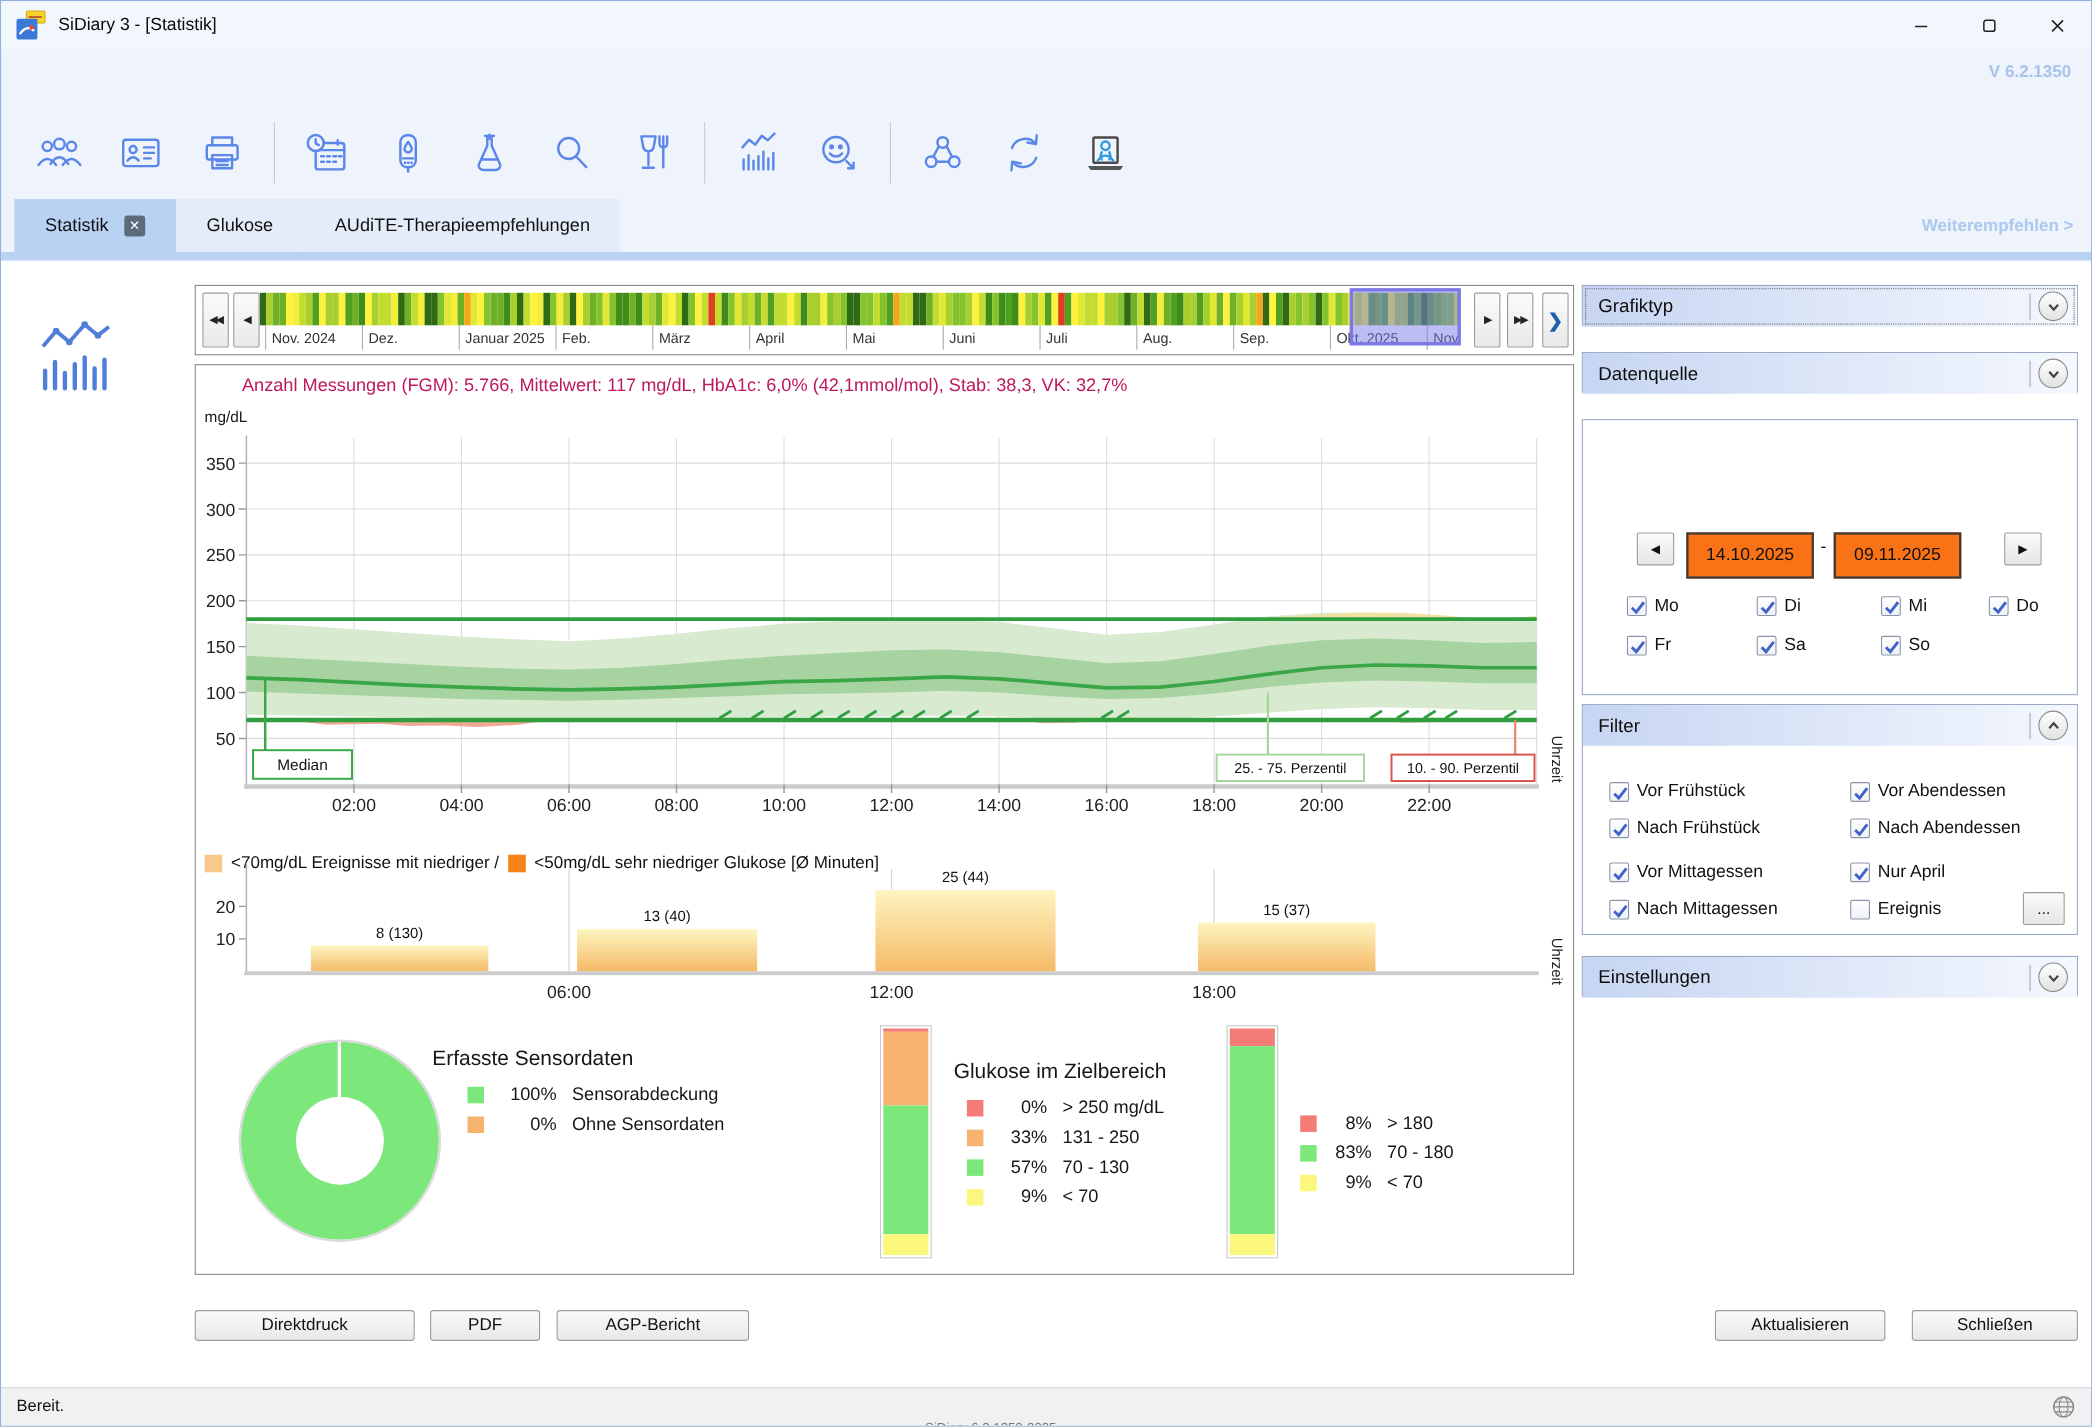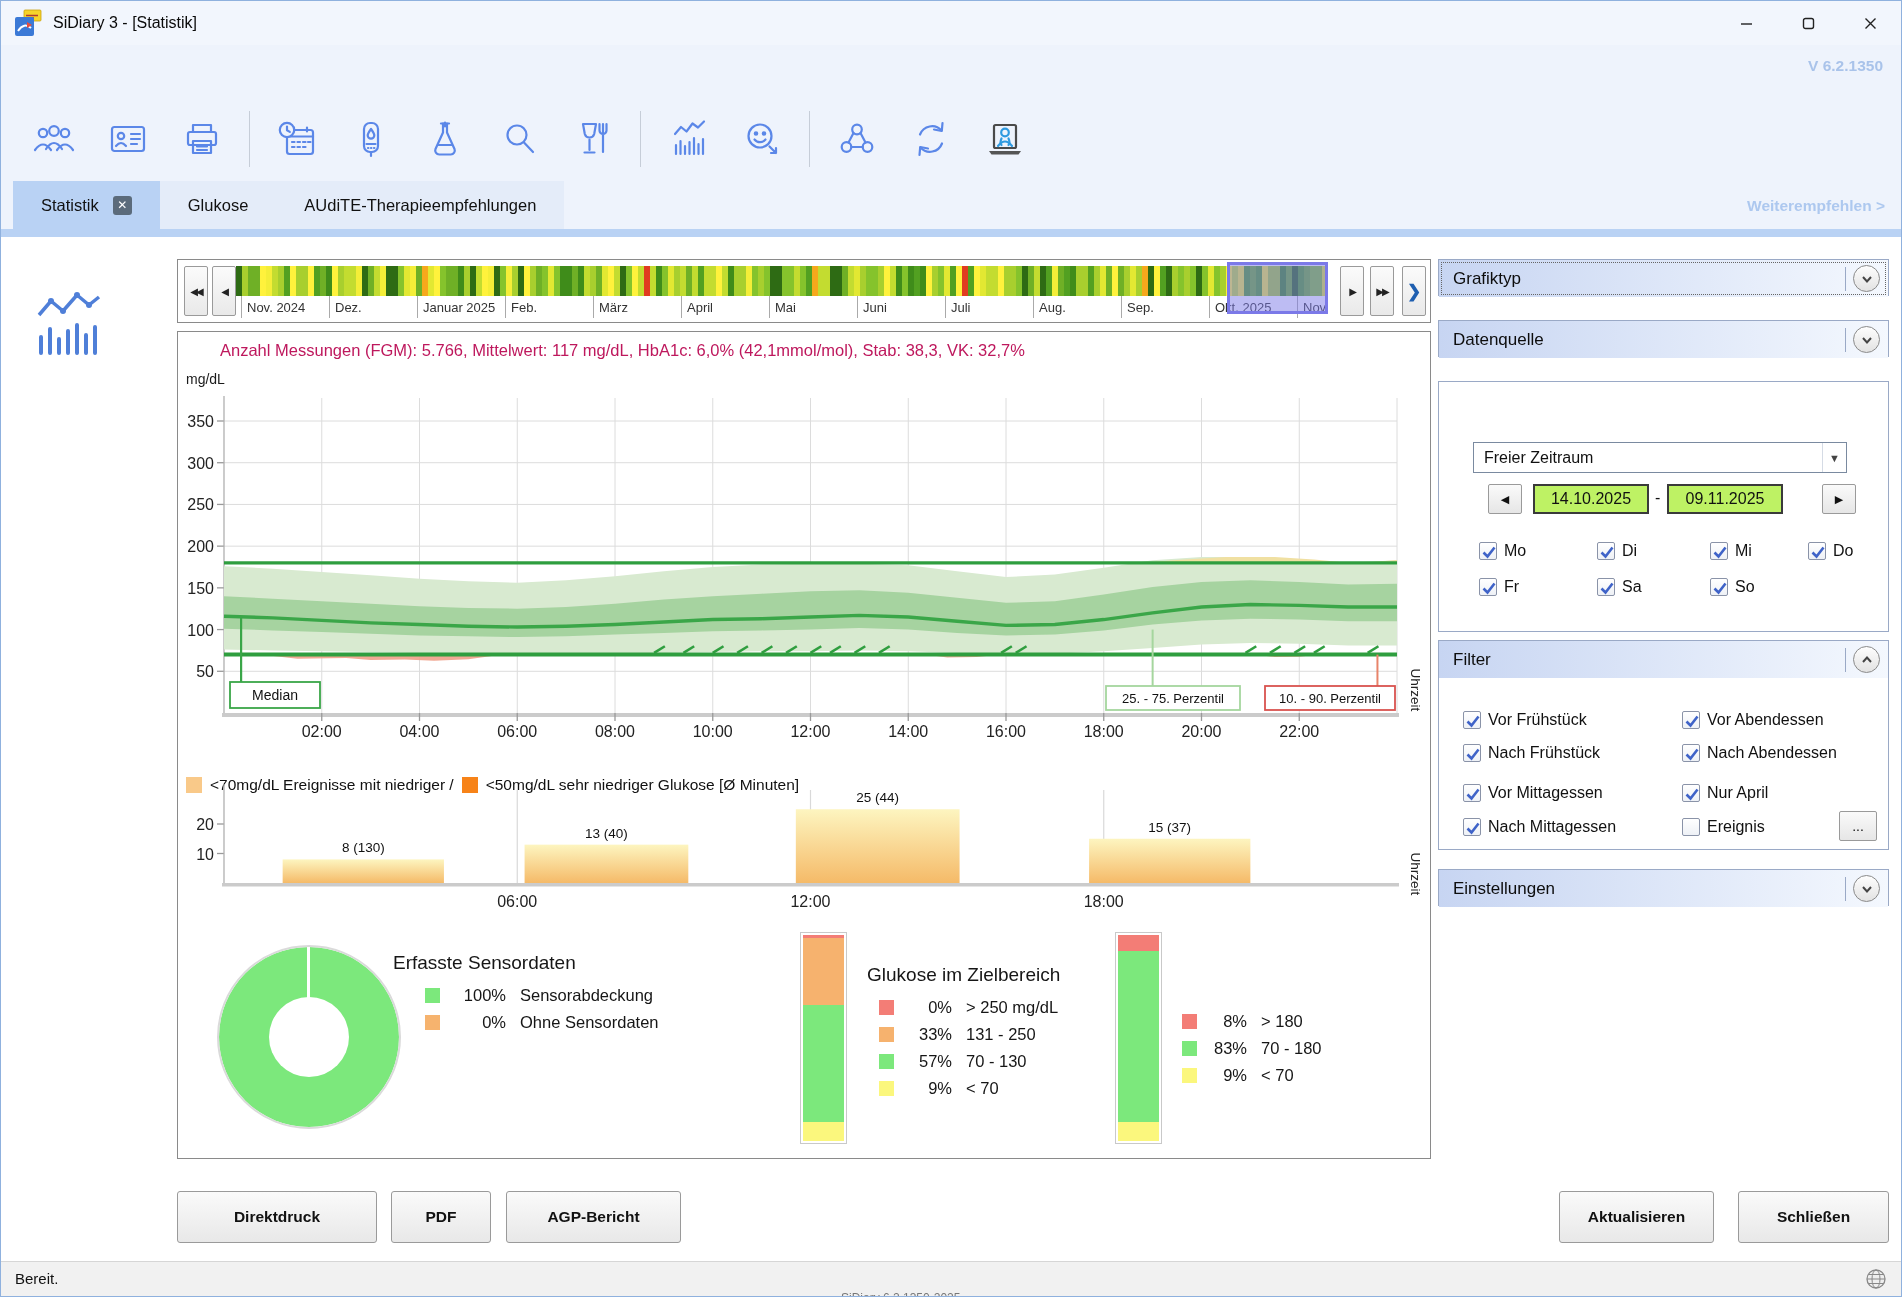--- a/index.html
+++ b/index.html
@@ -52,33 +52,33 @@
   .donut-hole{position:absolute;left:50px;top:50px;width:80px;height:80px;border-radius:50%;background:#fff;}
   .donut-gap{position:absolute;left:88px;top:0;width:3px;height:52px;background:#fff;}
   .section-title{position:absolute;font-size:19px;color:#161616;}
   .mini-legend{position:absolute;font-size:16.5px;color:#161616;}
   .mini-legend .row{display:flex;align-items:center;margin-bottom:8px;}
   .mini-legend .sq{width:15px;height:15px;margin-right:10px;flex:none;}
   .mini-legend .pct{text-align:right;margin-right:14px;}
   .stackbar{position:absolute;width:47px;height:212px;border:1px solid #c9c9c9;background:#fff;padding:2px;display:flex;flex-direction:column;}
   .stackbar div{width:100%;}
   
-  .btn{position:absolute;top:954px;height:52px;background:linear-gradient(#fafafa,#e8e8e8);border:1px solid #9a9a9a;
-    border-radius:3px;font-size:15.5px;display:flex;align-items:center;justify-content:center;color:#111;font-weight:bold;}
+  .btn{position:absolute;top:954px;height:28px;background:linear-gradient(#fafafa,#e8e8e8);border:1px solid #9a9a9a;
+    border-radius:3px;font-size:15.5px;display:flex;align-items:center;justify-content:center;color:#111;}
   
   .sidebar{position:absolute;left:1437px;top:22px;width:451px;height:900px;}
   .sbpanel{position:absolute;left:0;width:451px;background:#fff;border:1px solid #9aa9c6;}
   .sb-header{height:37px;background:linear-gradient(90deg,#c7d5f2,#f4f8fe);display:flex;align-items:center;padding:0 8px 0 14px;font-size:17px;color:#0d0d0d;position:relative;}
   .sb-header.focused::before{content:"";position:absolute;inset:2px;border:1px dotted #666;pointer-events:none;}
   .sb-header .hsep{width:1px;height:24px;background:#9aa9c6;margin-left:auto;margin-right:7px;}
   .chev{width:27px;height:27px;border-radius:50%;border:1.5px solid #8a8a8a;background:linear-gradient(#fefefe,#e2e2e2);display:flex;align-items:center;justify-content:center;flex:none;}
   .combo{position:absolute;left:34px;width:374px;height:31px;border:1px solid #7a8aa0;background:#fff;display:flex;align-items:center;padding-left:10px;font-size:16px;}
   .combo .arrow{margin-left:auto;width:24px;height:100%;display:flex;align-items:center;justify-content:center;border-left:1px solid #d5dbe5;color:#444;font-size:11px;}
   .smallbtn{position:absolute;height:30px;background:linear-gradient(#fafafa,#e6e6e6);border:1px solid #9a9a9a;border-radius:2px;display:flex;align-items:center;justify-content:center;font-size:11px;color:#111;}
-  .datefield{position:absolute;height:30px;border:2px solid #3a3a3a;background:#bef264;display:flex;align-items:center;justify-content:center;font-size:16px;}
+  .datefield{position:absolute;height:42px;border:2px solid #3a3a3a;background:#f97316;display:flex;align-items:center;justify-content:center;font-size:16px;}
   .cbrow{position:absolute;display:flex;align-items:center;gap:7px;font-size:16px;}
   .cb{width:18px;height:18px;border:1px solid #8a93a8;border-radius:2px;background:linear-gradient(#fff,#eef1f6);position:relative;flex:none;}
   
   .statusbar{position:absolute;left:0;right:0;bottom:0;height:35px;background:#f1f1f1;border-top:1px solid #d6d6d6;}
   .status-text{position:absolute;left:14px;top:8px;font-size:15px;color:#111;}
   .footer-frag{position:absolute;left:840px;bottom:-9px;font-size:12px;color:#777;}
   .globe{position:absolute;right:14px;top:6px;width:22px;height:22px;}
   svg{display:block;}
   text{font-family:"Liberation Sans",sans-serif;}
 </style>
@@ -744,24 +744,20 @@
             <span>Datenquelle</span>
             <span class="hsep"></span>
             <span class="chev">
               <svg width="14" height="14" viewBox="0 0 14 14">
                 <path d="M3,5 l4,4.5 4,-4.5" fill="none" stroke="#444" stroke-width="2"></path>
               </svg>
             </span>
           </div>
         </div>
         <div class="sbpanel" style="top:122px;height:251px">
-          <div class="combo" style="top:60px">
-            <span>Freier Zeitraum</span>
-            <span class="arrow">▼</span>
-          </div>
           <div class="smallbtn" style="left:49px;top:102px;width:34px">◀</div>
           <div class="datefield" style="left:94px;top:102px;width:116px">14.10.2025</div>
           <div style="position:absolute;left:216px;top:107px;font-size:16px">-</div>
           <div class="datefield" style="left:228px;top:102px;width:116px">09.11.2025</div>
           <div class="smallbtn" style="left:383px;top:102px;width:34px">▶</div>
           <div class="cbrow" style="left:40px;top:160px">
             <span class="cb">
               <svg width="18" height="18" viewBox="0 0 18 18">
                 <path d="M3.5,9.5 l4,4 L14.5,4.5" stroke="#3f63c8" stroke-width="2.6" fill="none"></path>
               </svg>

